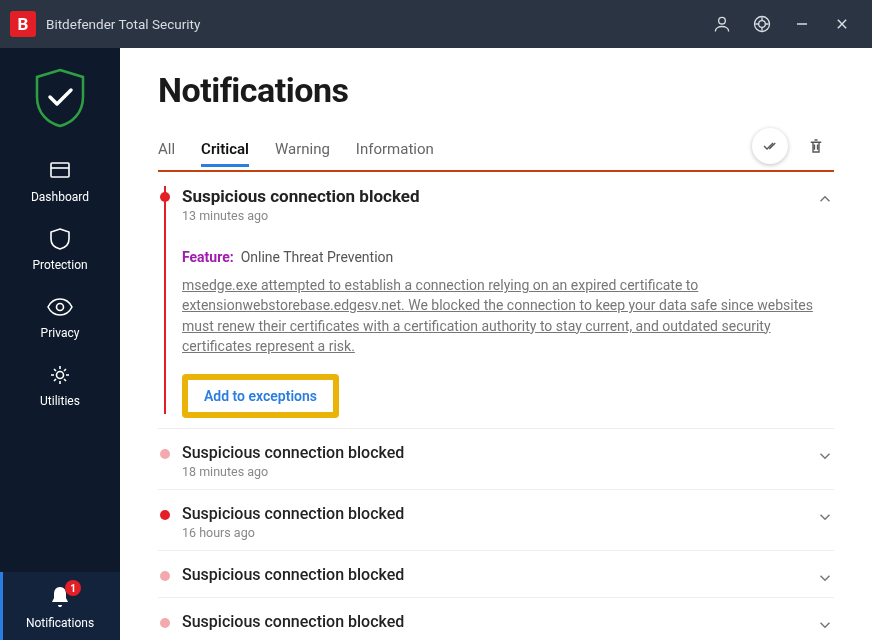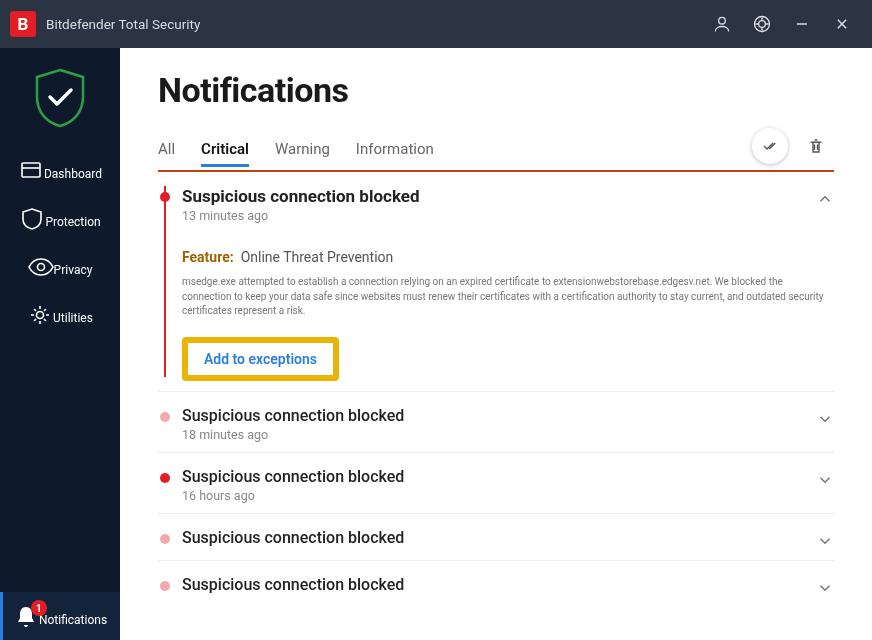--- a/index.html
+++ b/index.html
@@ -6,21 +6,21 @@
 html, body { width: 872px; height: 640px; overflow: hidden; background: #fff; }
 .titlebar { height: 48px; background: #2A3443; display: flex; align-items: center; padding: 0 10px; color: #d8dde3; }
 .logo-badge { width: 26px; height: 26px; background: #E41E26; color: #fff; font-weight: 700; font-size: 17px; display: flex; align-items: center; justify-content: center; border-radius: 3px; }
 .app-title { margin-left: 10px; font-size: 13.5px; font-weight: 400; }
 .titlebar-spacer { flex: 1; }
 .titlebar-icon { width: 40px; height: 48px; display: flex; align-items: center; justify-content: center; cursor: pointer; color: #d8dde3; }
 .titlebar-icon svg { width: 20px; height: 20px; stroke: currentColor; fill: none; }
 .body-row { display: flex; height: 592px; }
 .sidebar { width: 120px; background: #0E1A2B; display: flex; flex-direction: column; align-items: center; padding-top: 18px; }
 .shield-wrap { width: 56px; height: 64px; display:flex; align-items:center; justify-content:center; margin-bottom: 16px;}
-.nav-item { width: 120px; display: flex; flex-direction: row; align-items: center; justify-content: center; padding: 12px 0 10px; color: #fff; cursor: pointer; position: relative; }
+.nav-item { width: 120px; display: flex; flex-direction: column; align-items: center; justify-content: center; padding: 12px 0 10px; color: #fff; cursor: pointer; position: relative; }
 .nav-item.active { background: #13233c; }
 .nav-item.active::before { content:''; position:absolute; left:0; top:0; bottom:0; width:3px; background:#2A7DE1; }
 .nav-icon { width: 26px; height: 26px; display:flex; align-items:center; justify-content:center; color:#fff; position:relative; }
 .nav-icon svg { stroke: currentColor; fill: none; stroke-width: 1.6; }
 .nav-label { font-size: 12px; margin-top: 6px; font-weight: 400; }
 .nav-spacer { flex: 1; }
 .badge { position: absolute; top: -4px; right: -8px; min-width: 16px; height: 16px; background: #E41E26; border-radius: 8px; color: #fff; font-size: 10px; font-weight: 700; display:flex; align-items:center; justify-content:center; padding:0 4px; }
 .main { flex: 1; background: #fff; display: flex; flex-direction: column; padding: 0; overflow: hidden; }
 .main-header { padding: 22px 38px 0 38px; }
 .page-title { font-size: 34px; font-weight: 700; color: #1a1a1a; letter-spacing: -0.5px; }
@@ -39,22 +39,22 @@
 .dot-pink { background:#F4A9AE; }
 .item-head { display:flex; align-items: flex-start; cursor:pointer; }
 .item-titlewrap { flex:1; }
 .item-title { font-size: 16px; color:#222; font-weight:500; }
 .item-time { font-size: 12.5px; color:#888; margin-top:2px; }
 .chev { width:18px; height:18px; color:#777; flex-shrink:0; margin-top:4px; }
 .item.expanded .item-title { font-weight:700; font-size:17px; }
 .item.expanded::before { content:''; position:absolute; left:6px; top:14px; bottom:14px; width:2px; background:#E41E26; }
 .item-body { margin-top: 26px; padding-right: 10px; }
 .feature-row { font-size: 14px; color:#555; margin-bottom: 10px; }
-.feature-label { font-weight:700; color:#a16207; }
-.item-desc { font-size: 10px; color:#777; line-height:1.45; }
+.feature-label { font-weight:700; color:#a21caf; }
+.item-desc { font-size: 14px; color:#777; line-height:1.45;text-decoration:underline; }
 .action-btn { display:inline-block; margin-top: 18px; border:6px solid #eab308; color:#2A7DE1; font-weight:600; font-size:14px; padding:8px 16px; border-radius:4px; cursor:pointer; background:#fff; }
 </style>
 </head>
 <body>
 
 <div class="titlebar">
   <div class="logo-badge">B</div>
   <div class="app-title">Bitdefender Total Security</div>
   <div class="titlebar-spacer"></div>
   <div class="titlebar-icon">

